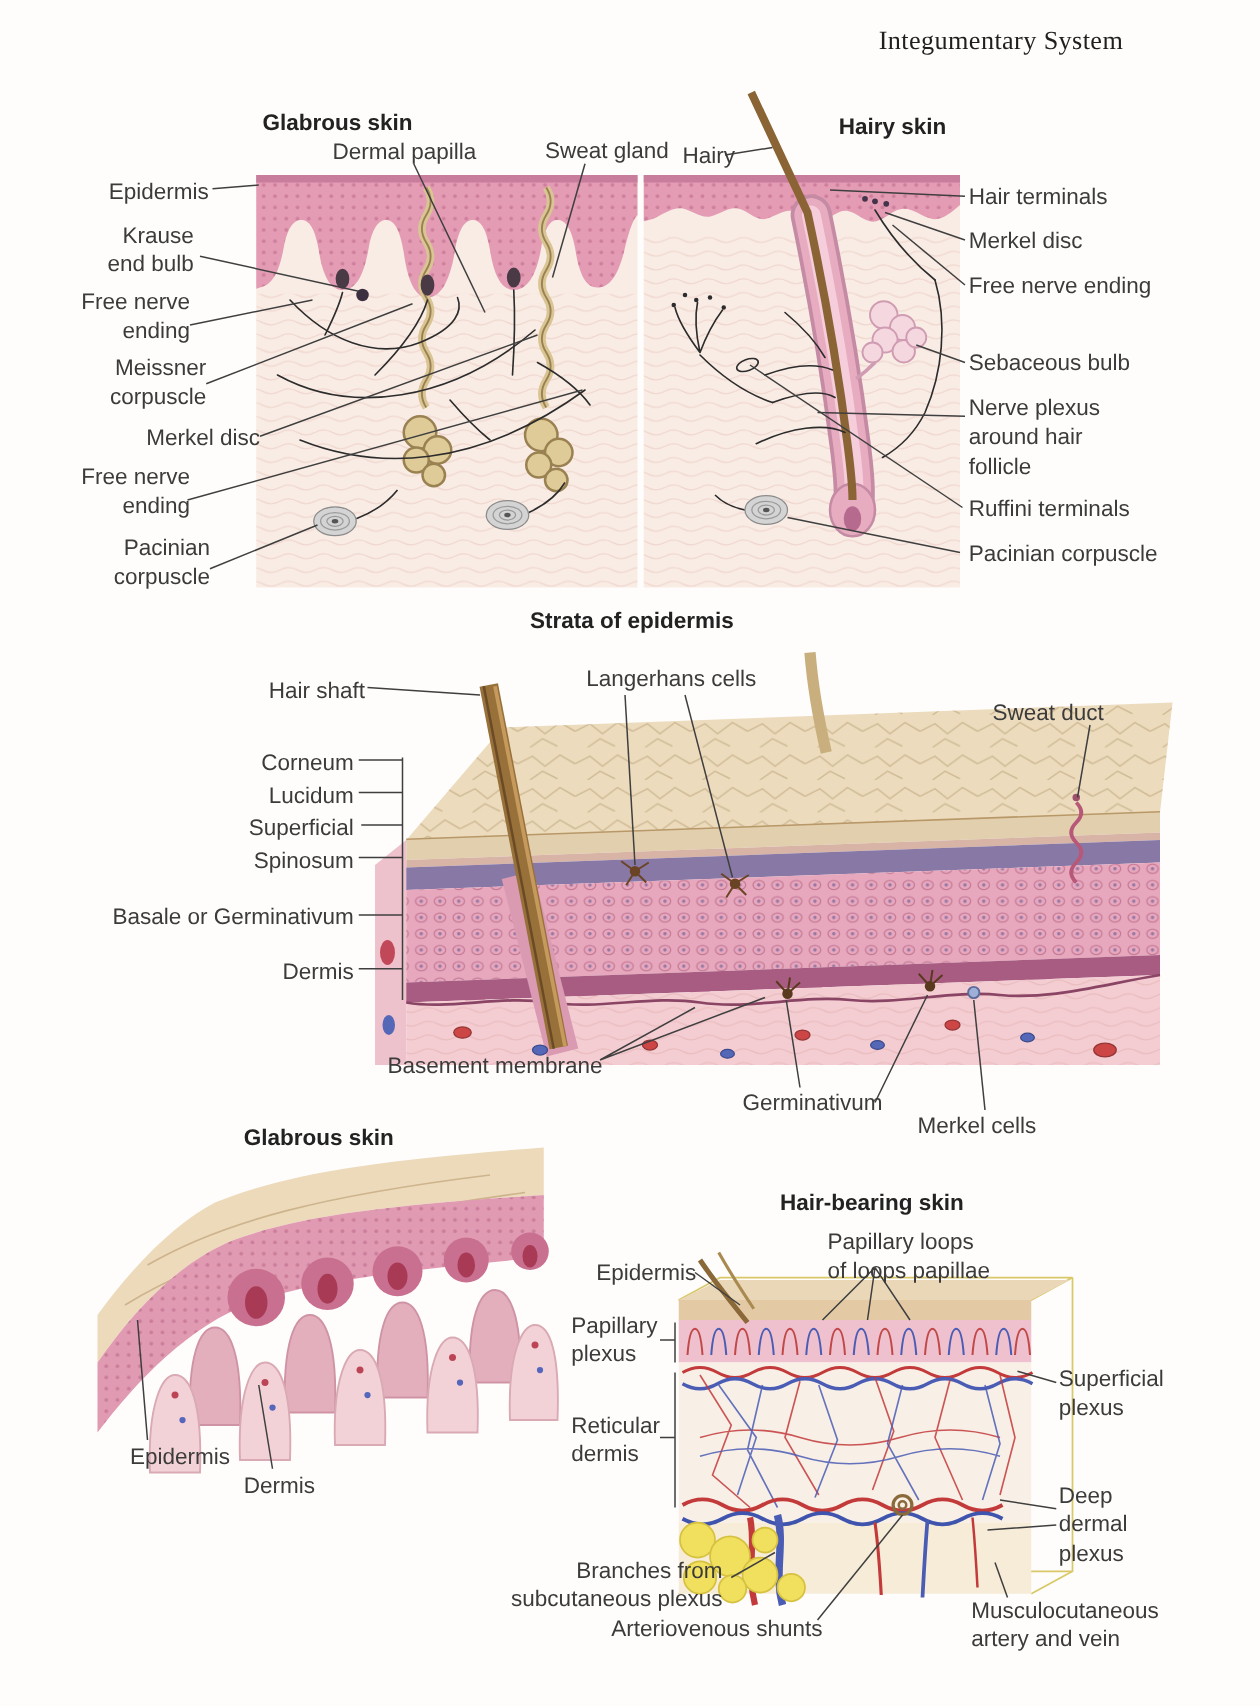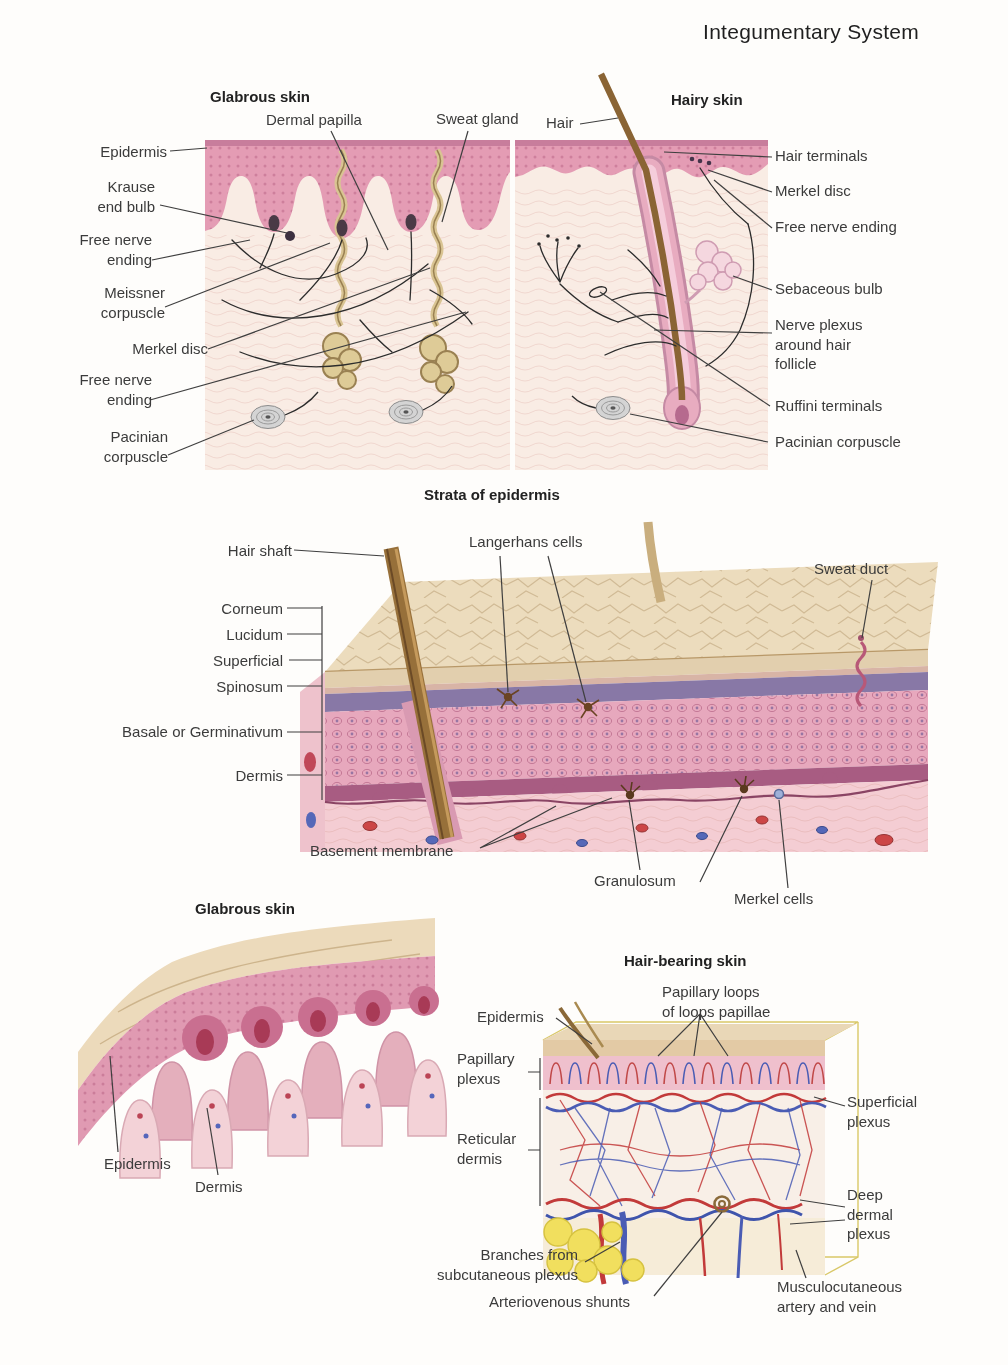--- a/index.html
+++ b/index.html
@@ -2,28 +2,28 @@
 <html><head>
 <meta charset="utf-8">
 <style>
   html,body{margin:0;padding:0;background:#ffffff;}
   .page{
     position:relative;width:1008px;height:1365px;margin:0 auto;
     background:#fefdfb;font-family:"Liberation Sans",sans-serif;overflow:hidden;
   }
   .art{position:absolute;left:0;top:0;}
   .lbl{
-    position:absolute;font-size:15px;line-height:1.3;color:#3b3b3b;
+    position:absolute;font-size:18px;line-height:1.3;color:#3b3b3b;
     white-space:pre-line;
   }
   .lbl-r{text-align:right;}
   .lbl-b{font-weight:bold;color:#222222;}
   .page-title{
     position:absolute;font-size:21px;color:#1f1f1f;letter-spacing:.3px;
-    font-family:Liberation Sans, sans-serif;
+    font-family:Liberation Serif, serif;
   }
 </style>
 </head>
 <body>
 
 <div class="page">
 
   <svg class="art" width="1008" height="1365" viewBox="0 0 1008 1365">
     <defs>
       <pattern id="dots" width="9" height="9" patternUnits="userSpaceOnUse">
@@ -362,21 +362,21 @@
       <path d="M654,1296 L722,1212"></path>
       <path d="M806,1278 L796,1250"></path>
     </g>
   </svg>
 
   <div class="page-title" style="left:703px;top:20px">Integumentary System</div>
 
   <div class="lbl lbl-b" style="left:210px;top:87px">Glabrous skin</div>
   <div class="lbl" style="left:266px;top:110px">Dermal papilla</div>
   <div class="lbl" style="left:436px;top:109px">Sweat gland</div>
-  <div class="lbl" style="left:546px;top:113px">Hair</div>
+  <div class="lbl" style="left:546px;top:113px">Hairy</div>
   <div class="lbl lbl-b" style="left:671px;top:90px">Hairy skin</div>
   <div class="lbl lbl-r" style="right:841px;top:142px">Epidermis</div>
   <div class="lbl lbl-r" style="right:853px;top:177px">Krause
 end bulb</div>
   <div class="lbl lbl-r" style="right:856px;top:230px">Free nerve
 ending</div>
   <div class="lbl lbl-r" style="right:843px;top:283px">Meissner
 corpuscle</div>
   <div class="lbl lbl-r" style="right:800px;top:339px">Merkel disc</div>
   <div class="lbl lbl-r" style="right:856px;top:370px">Free nerve
@@ -389,29 +389,29 @@
   <div class="lbl" style="left:775px;top:279px">Sebaceous bulb</div>
   <div class="lbl" style="left:775px;top:315px">Nerve plexus
 around hair
 follicle</div>
   <div class="lbl" style="left:775px;top:396px">Ruffini terminals</div>
   <div class="lbl" style="left:775px;top:432px">Pacinian corpuscle</div>
 
   <div class="lbl lbl-b" style="left:424px;top:485px">Strata of epidermis</div>
   <div class="lbl lbl-r" style="right:716px;top:541px">Hair shaft</div>
   <div class="lbl" style="left:469px;top:532px">Langerhans cells</div>
-  <div class="lbl" style="left:814px;top:559px">Sweat duct</div>
+  <div class="lbl" style="left:794px;top:559px">Sweat duct</div>
   <div class="lbl lbl-r" style="right:725px;top:599px">Corneum</div>
   <div class="lbl lbl-r" style="right:725px;top:625px">Lucidum</div>
   <div class="lbl lbl-r" style="right:725px;top:651px">Superficial</div>
   <div class="lbl lbl-r" style="right:725px;top:677px">Spinosum</div>
   <div class="lbl lbl-r" style="right:725px;top:722px">Basale or Germinativum</div>
   <div class="lbl lbl-r" style="right:725px;top:766px">Dermis</div>
   <div class="lbl" style="left:310px;top:841px">Basement membrane</div>
-  <div class="lbl" style="left:594px;top:871px">Granulosum</div>
+  <div class="lbl" style="left:594px;top:871px">Germinativum</div>
   <div class="lbl" style="left:734px;top:889px">Merkel cells</div>
 
   <div class="lbl lbl-b" style="left:195px;top:899px">Glabrous skin</div>
   <div class="lbl" style="left:104px;top:1154px">Epidermis</div>
   <div class="lbl" style="left:195px;top:1177px">Dermis</div>
 
   <div class="lbl lbl-b" style="left:624px;top:951px">Hair-bearing skin</div>
   <div class="lbl" style="left:662px;top:982px">Papillary loops
 of loops papillae</div>
   <div class="lbl" style="left:477px;top:1007px">Epidermis</div>

